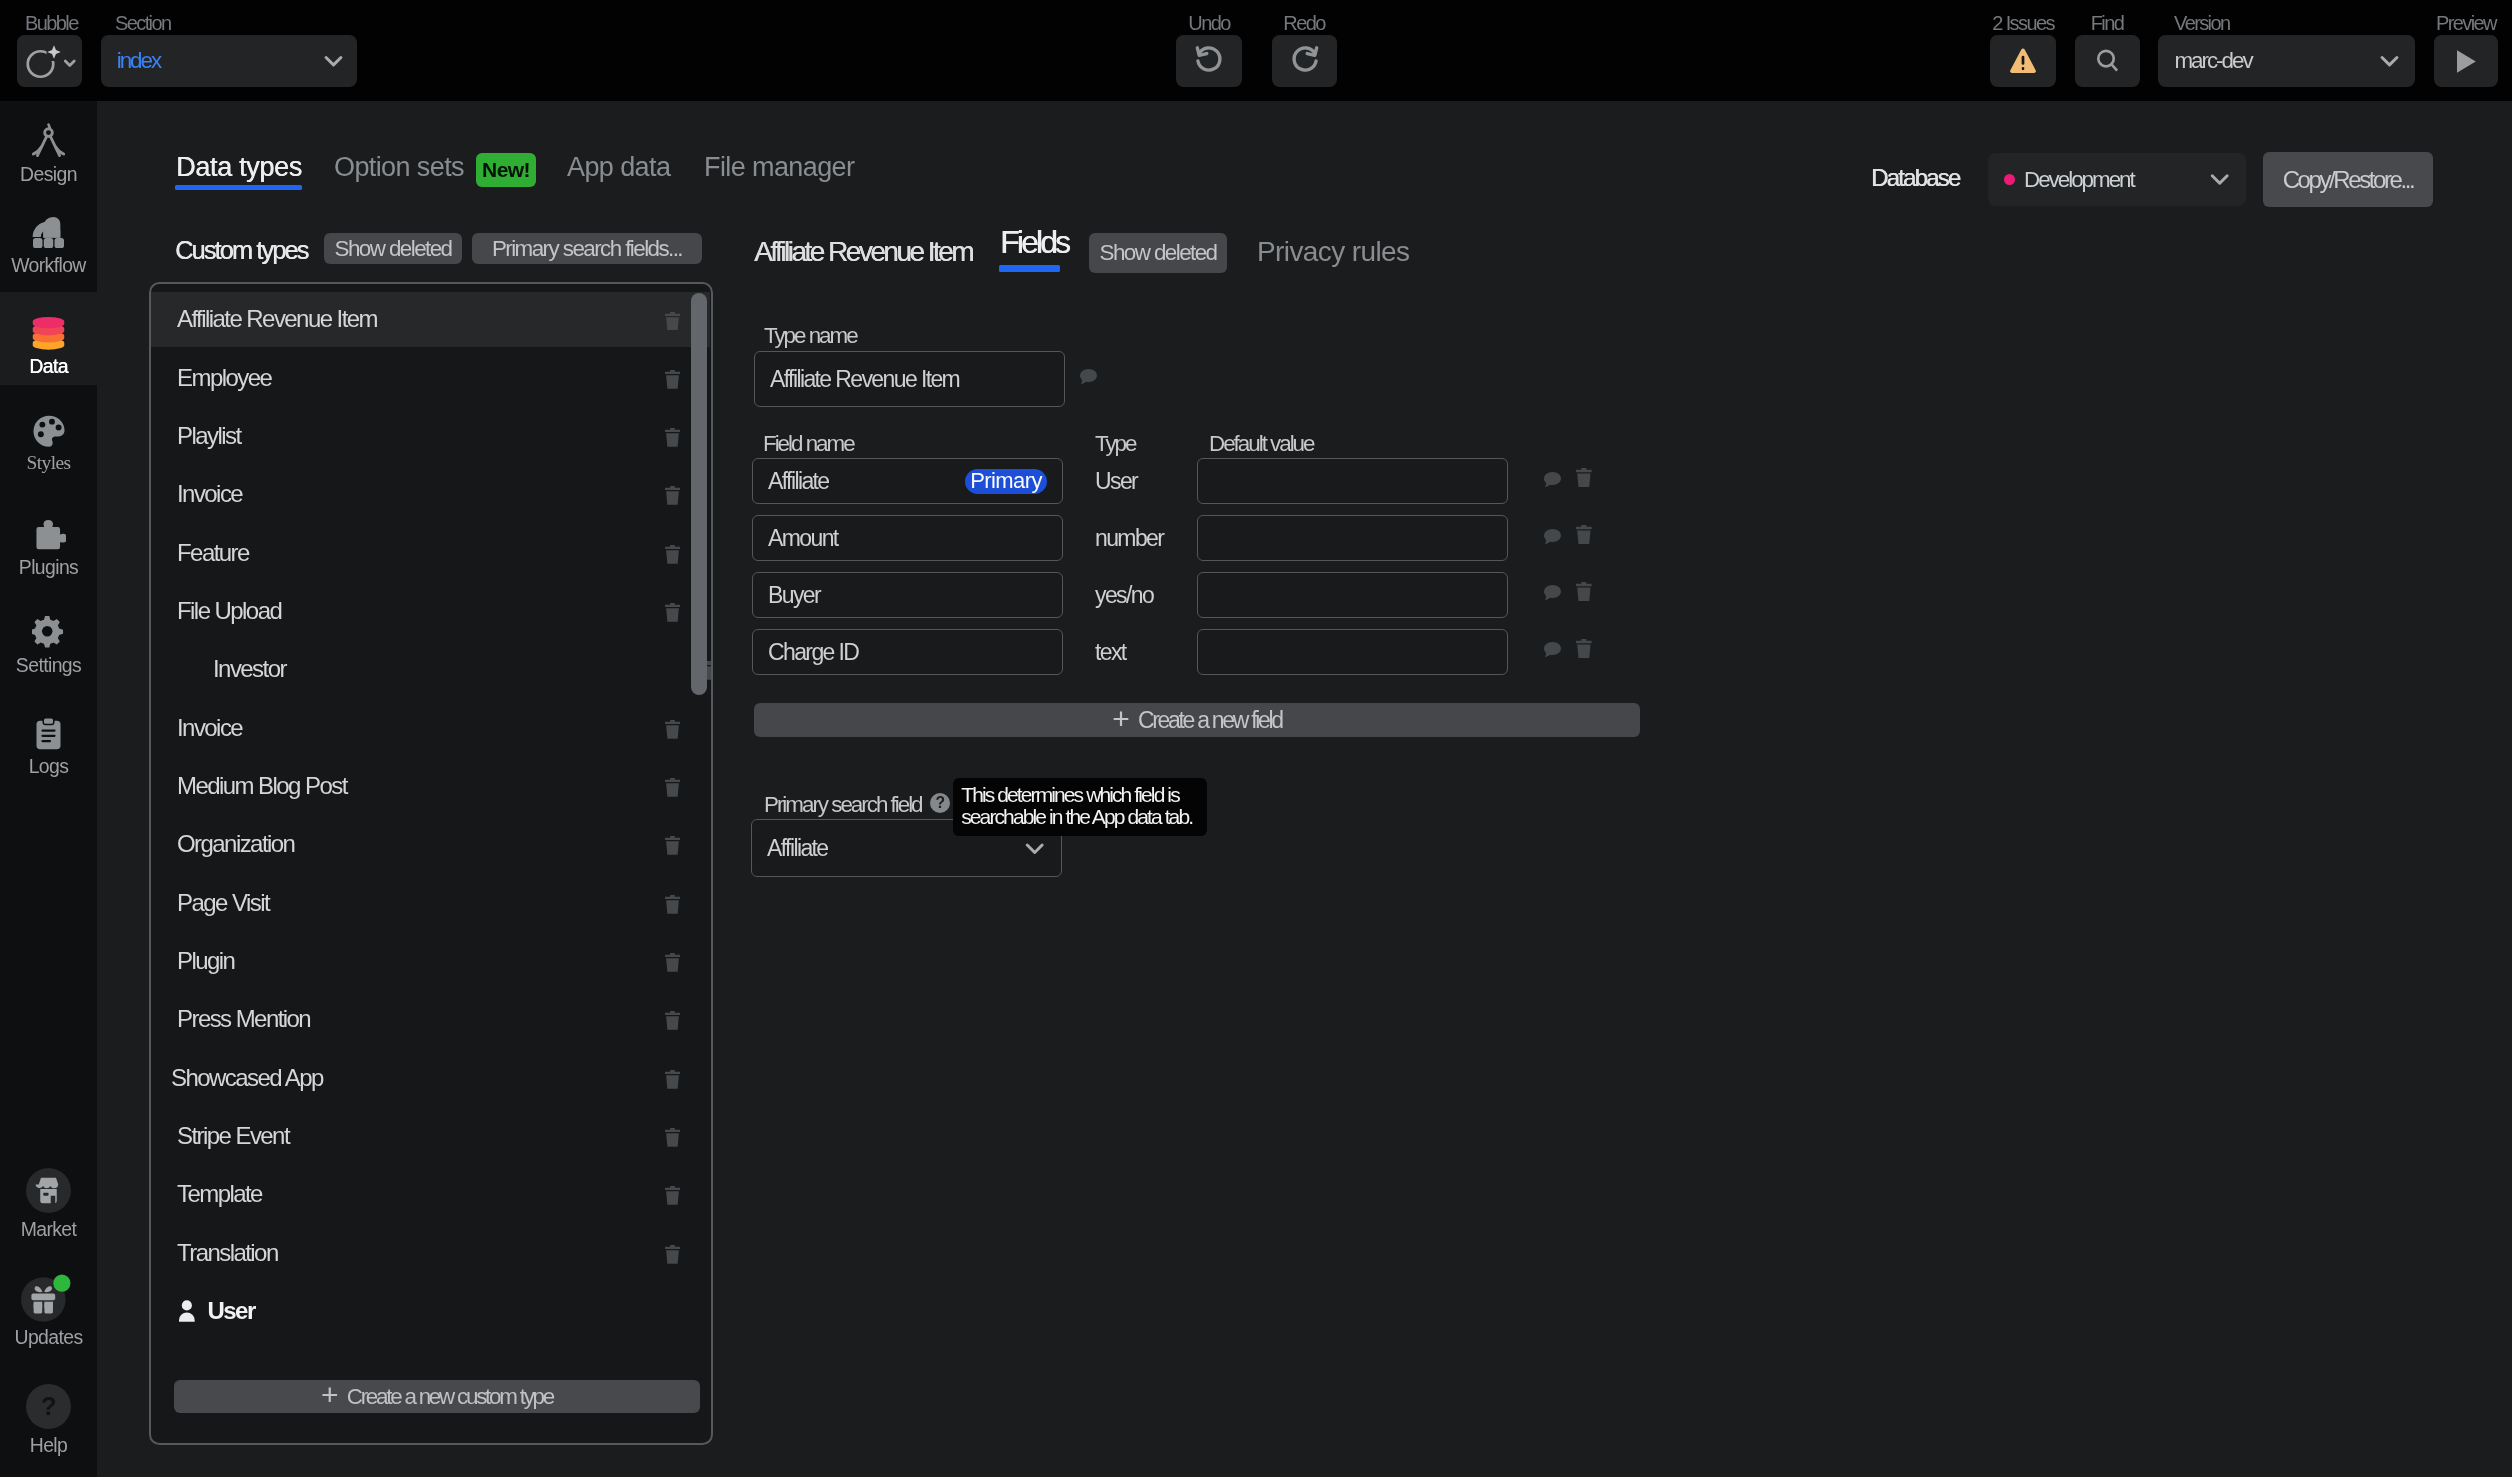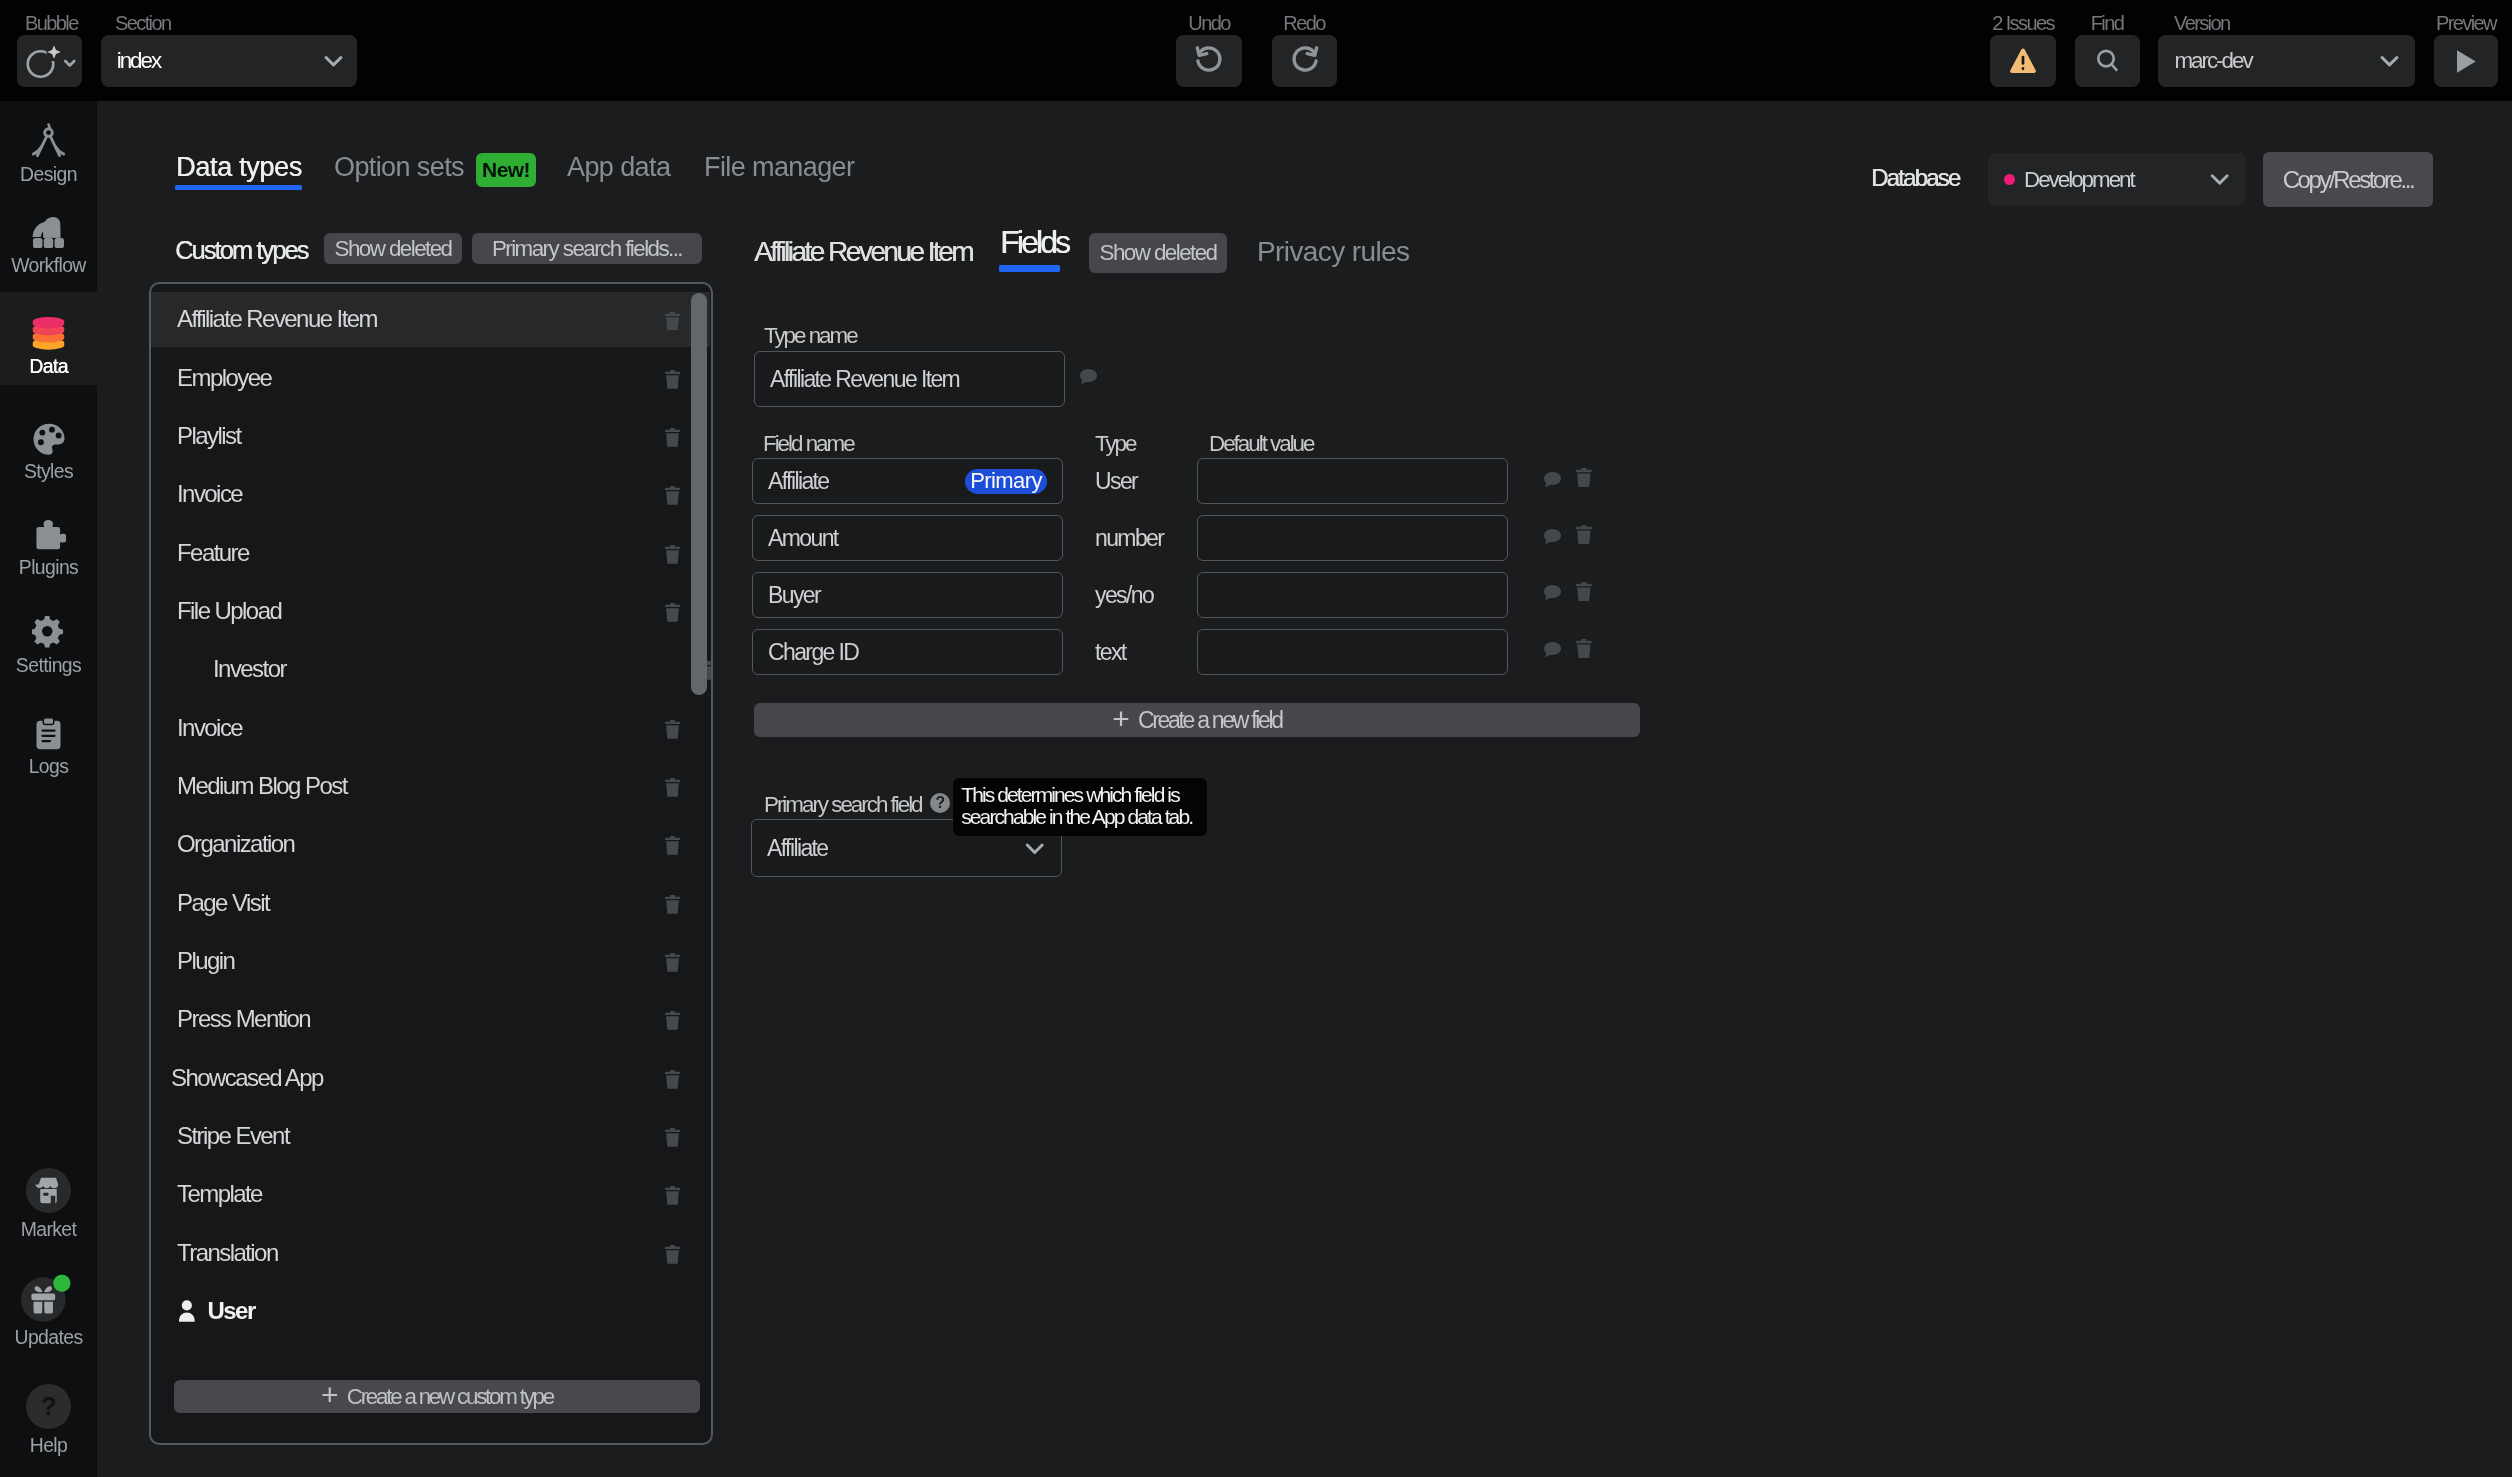--- a/index.html
+++ b/index.html
@@ -44,21 +44,21 @@
 
   <div class="tctl" style="left:17px;width:65px;justify-content:center;">
     <svg width="57" height="42" viewBox="0 0 76 56">
       <circle cx="26" cy="32" r="17" fill="none" stroke="#9fa2a5" stroke-width="3.6"></circle>
       <rect x="34" y="8" width="20" height="20" fill="#222426"></rect>
       <path d="M44 7 L46.6 13.4 L53 16 L46.6 18.6 L44 25 L41.4 18.6 L35 16 L41.4 13.4 Z" fill="#c8cacc"></path>
       <path d="M59 28 L65 34 L71 28" fill="none" stroke="#9fa2a5" stroke-width="3.6" stroke-linecap="round" stroke-linejoin="round"></path>
     </svg>
   </div>
   <div class="tctl" style="left:101px;width:256px;">
-    <span style="font-size:22.4px;color:#ffffff;padding-left:15.7px;letter-spacing:-0.09em;">index</span>
+    <span style="font-size:22.4px;color:#3b82f6;padding-left:15.7px;letter-spacing:-0.09em;">index</span>
     <svg style="position:absolute;right:10.5px;" width="27" height="16.4" viewBox="0 0 36 22">
         <path d="M8 6 L18 16 L28 6" fill="none" stroke="#a9acae" stroke-width="4" stroke-linecap="round" stroke-linejoin="round"></path>
       </svg>
   </div>
   <div class="tctl" style="left:1176px;width:66px;justify-content:center;">
     <svg width="34" height="34" viewBox="0 0 46 46">
       <path d="M9.5 13.2 A15 15 0 1 1 8 23" fill="none" stroke="#919497" stroke-width="4.6" stroke-linecap="round"></path>
       <path d="M7.2 5.2 L9.8 15.3 L20 12.9" fill="none" stroke="#919497" stroke-width="4.6" stroke-linecap="round" stroke-linejoin="round"></path>
     </svg>
   </div>
@@ -124,21 +124,21 @@
     <div class="icwrap">
         <svg width="33" height="34" viewBox="0 0 44 45">
       <path d="M1 35.5 a21 6 0 0 1 42 0 l0 3.2 a21 6 0 0 1 -42 0 Z" fill="#fda429"></path>
       <path d="M1 26 a21 6 0 0 1 42 0 l0 3.2 a21 6 0 0 1 -42 0 Z" fill="#f97132"></path>
       <path d="M1 16.5 a21 6 0 0 1 42 0 l0 3.2 a21 6 0 0 1 -42 0 Z" fill="#f04557"></path>
       <path d="M1 7 a21 6 0 0 1 42 0 l0 3.2 a21 6 0 0 1 -42 0 Z" fill="#ec2d67"></path>
     </svg>
       </div>
     <div class="lbl">Data</div>
   </div>
-  <div class="sideitem" style="top:320px;">
+  <div class="sideitem" style="top:312px;font-family:Liberation Serif, serif;">
     <div class="icwrap">
         <svg width="34" height="33" viewBox="0 0 46 44">
       <path d="M23 2 a21 21 0 1 0 0 42 c3 0 5 -2 5 -5 c0 -2 -1 -3 -1 -5 c0 -2 2 -4 4 -4 l5 0 c4 0 8 -3 8 -8 C44 10 34 2 23 2 Z" fill="#8d9093"></path>
       <circle cx="14" cy="14" r="4" fill="#0e0f10"></circle>
       <circle cx="27" cy="10" r="4" fill="#0e0f10"></circle>
       <circle cx="36" cy="18" r="4" fill="#0e0f10"></circle>
       <circle cx="12" cy="27" r="4" fill="#0e0f10"></circle>
     </svg>
       </div>
     <div class="lbl">Styles</div>

